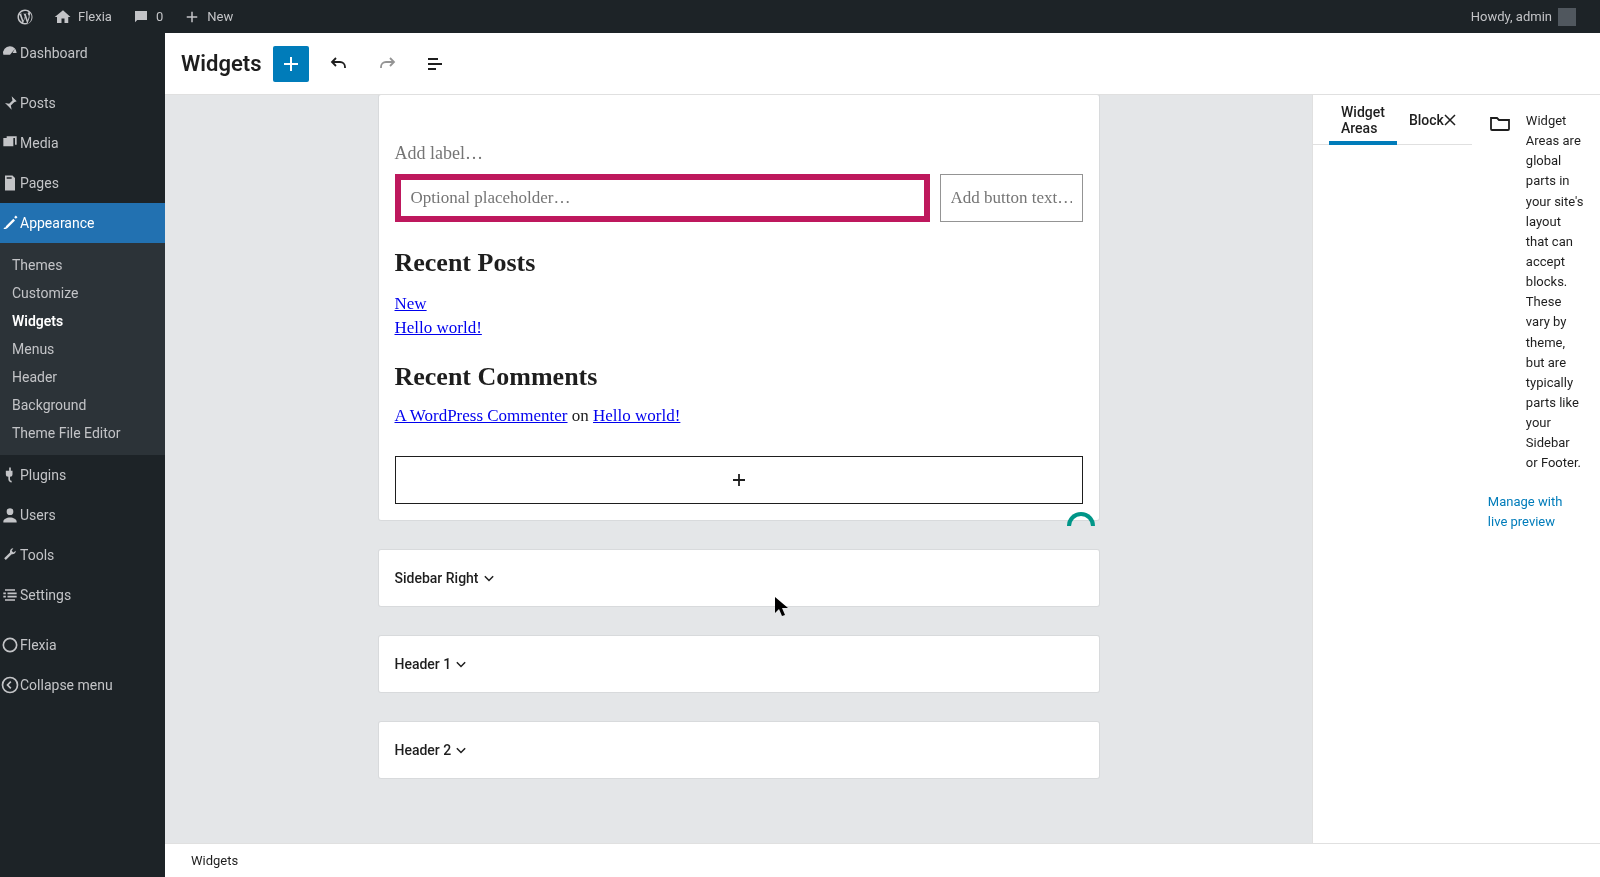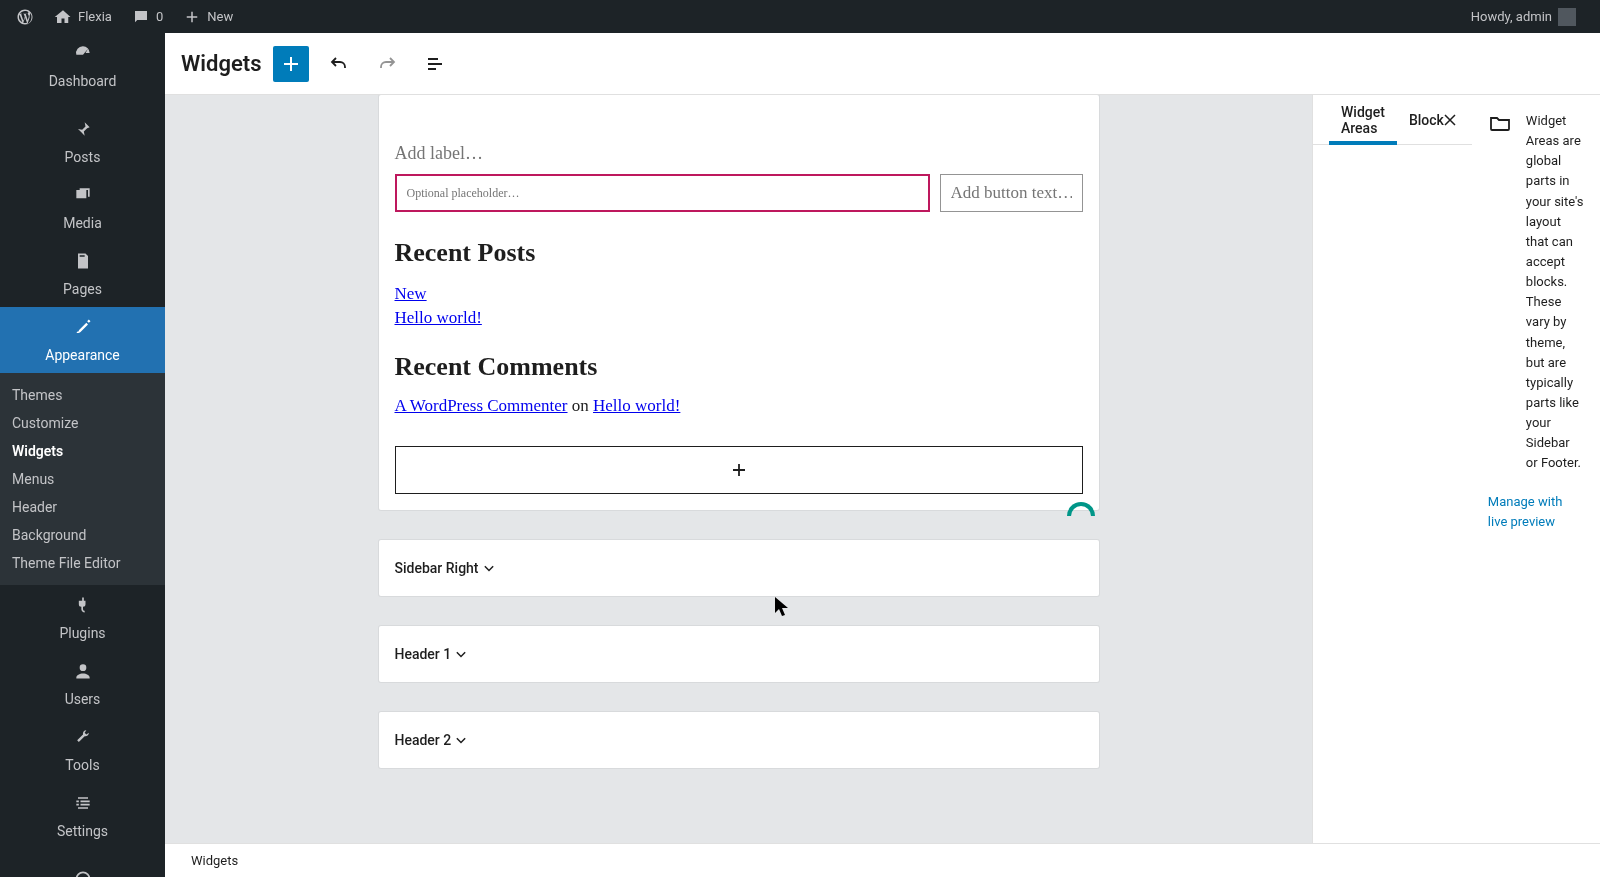--- a/index.html
+++ b/index.html
@@ -7,21 +7,21 @@
 
 
 .admin-bar { height: 33px; background: #1d2327; color: #c3c4c7; display: flex; align-items: center; padding: 0 8px; font-size: 13px; justify-content: space-between; }
 .admin-bar-left { display: flex; align-items: center; gap: 4px; }
 .admin-bar-item { display: flex; align-items: center; gap: 6px; padding: 0 8px; height: 33px; cursor: pointer; }
 .admin-bar-right { display: flex; align-items: center; gap: 8px; padding-right: 8px; }
 .avatar-placeholder { width: 18px; height: 18px; background: #50575e; }
 
 
 .sidebar { position: absolute; top: 33px; left: 0; width: 165px; height: calc(877px - 33px); background: #1d2327; color: #c3c4c7; font-size: 14px; }
-.sidebar-item { display: flex; align-items: center; gap: 10px; padding: 10px 0; cursor: pointer; color: #c3c4c7; flex-direction: column; }
+.sidebar-item { display: flex; align-items: center; padding: 10px 0; cursor: pointer; color: #c3c4c7; }
 .sidebar-item.active { background: #2271b1; color: #fff; position: relative; }
 .sidebar-item.active::after { content: ""; position: absolute; right: -8px; top: 50%; transform: translateY(-50%); border: 8px solid transparent; border-right-color: #f0f0f1; }
 .sidebar-sub { background: #2c3338; padding: 8px 0; }
 .sidebar-sub-item { padding: 6px 12px; color: #c3c4c7; cursor: pointer; font-size: 14px; }
 .sidebar-sub-item.current { color: #fff; font-weight: 600; }
 
 
 .main { position: absolute; top: 33px; left: 165px; right: 0; bottom: 0; display: flex; flex-direction: column; }
 
 
@@ -41,21 +41,21 @@
 .editor-body { flex: 1; display: flex; overflow: hidden; }
 .editor-canvas { flex: 1; overflow-y: auto; padding: 0; background: #e4e6e8; position: relative; }
 .widget-area-panel { background: #fff; margin: 0 auto 30px auto; width: 720px; border-radius: 2px; box-shadow: 0 0 0 1px rgba(0,0,0,0.05); }
 .widget-area-open { padding: 48px 16px 16px 16px; }
 .widget-area-header { display: flex; align-items: center; justify-content: flex-start; padding: 18px 16px; cursor: pointer; font-size: 14px; font-weight: 500; }
 .widget-area-header .chev { color: #1e1e1e; }
 
 .serif-block { font-family: Georgia, 'Times New Roman', serif; }
 .label-placeholder { color: #757575; font-size: 18px; margin-bottom: 10px; }
 .search-row { display: flex; gap: 10px; margin-bottom: 26px; }
-.search-input { flex: 1; border: 2px solid #be185d; padding: 8px 10px; font-size: 12px; font-family: Georgia, serif; color: #0c4a6e; }
+.search-input { flex: 1; border: 6px solid #be185d; padding: 8px 10px; font-size: 17px; font-family: Georgia, serif; color: #0c4a6e; }
 .search-button-input { width: 143px; border: 1px solid #949494; padding: 8px 10px; font-size: 17px; font-family: Georgia, serif; color: #8b5cf6; }
 .h2s { font-size: 26px; font-weight: 700; margin: 18px 0 14px 0; }
 .link { color: #0000ee; text-decoration: underline; cursor: pointer; }
 .posts-list { margin-bottom: 22px; font-size: 17px; line-height: 1.4; }
 .comment-row { font-size: 17px; margin-bottom: 30px; }
 .add-block-row { border: 1px solid #1e1e1e; height: 48px; display: flex; align-items: center; justify-content: center; cursor: pointer; margin-top: 12px; }
 .add-block-row svg { color: #1e1e1e; }
 .teal-arc { width: 28px; height: 14px; border: 4px solid #009688; border-bottom: none; border-radius: 14px 14px 0 0; position: absolute; }
 
 .widget-area-collapsed { background: #fff; margin: 30px auto 0 auto; width: 720px; border-radius: 2px; box-shadow: 0 0 0 1px rgba(0,0,0,0.05); }

